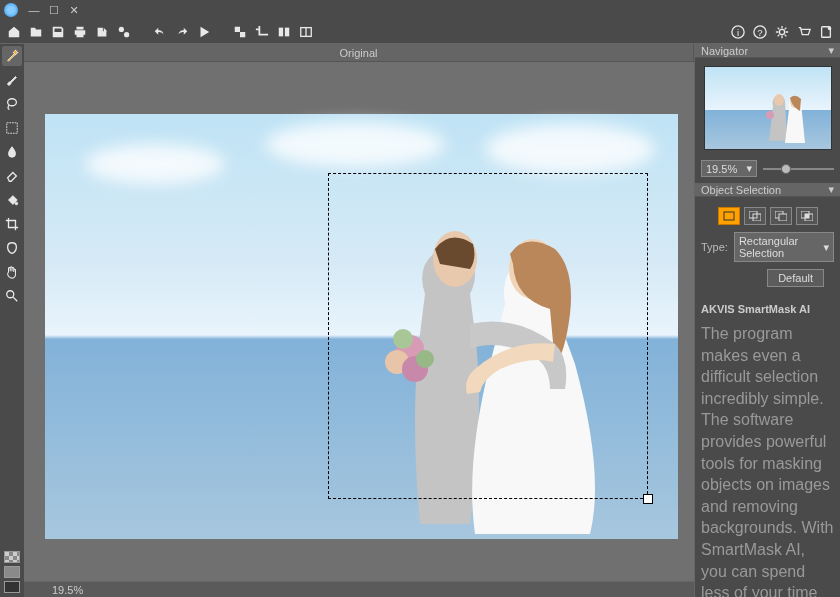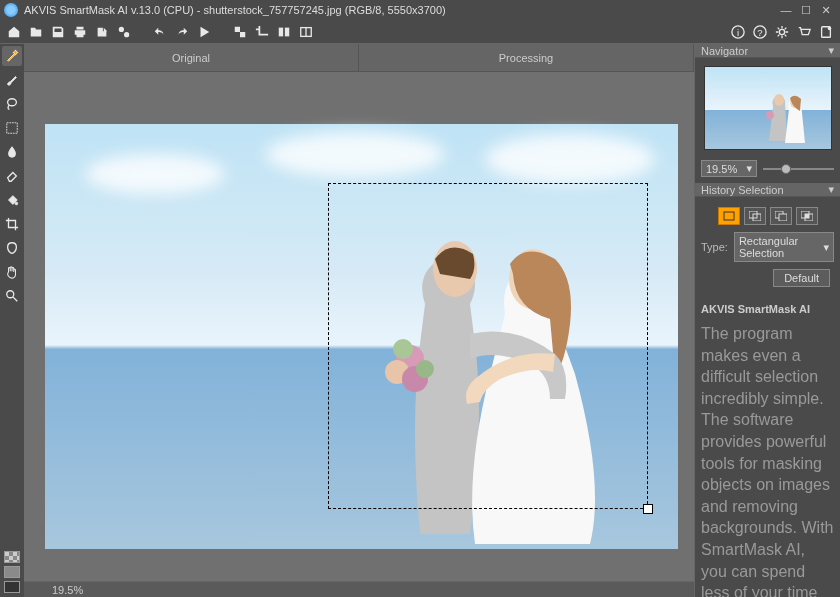--- a/index.html
+++ b/index.html
@@ -23,21 +23,21 @@
 
 .left-tools { width: 24px; background: #4a4a4a; display: flex; flex-direction: column; padding-top: 2px; gap: 4px; align-items: center; }
 .ltool { width: 20px; height: 20px; display: flex; align-items: center; justify-content: center; cursor: pointer; border-radius: 2px;}
 .ltool.active { background: #666; }
 .ltool svg { fill: #e8e8e8; stroke: #e8e8e8; }
 
 .left-bottom { width: 24px; background: #4a4a4a; display: flex; flex-direction: column; gap: 3px; align-items: center; padding: 4px 0; }
 
 
 .center { flex: 1; display: flex; flex-direction: column; background: #707070; min-width: 0; }
-.tabs { height: 28px; display: flex; background: #656565; border-bottom: 1px solid #555; }
+.tabs { height: 18px; display: flex; background: #656565; border-bottom: 1px solid #555; }
 .tab { flex: 1; display: flex; align-items: center; justify-content: center; color: #ccc; border-right: 1px solid #555; cursor: pointer; }
 .canvas-wrap { flex: 1; position: relative; overflow: hidden; display: flex; align-items: center; justify-content: center; }
 .canvas { position: absolute; left: 21px; top: 52px; width: 633px; height: 425px; background: linear-gradient(to bottom, #bfe3f5 0%, #d6eaf6 35%, #e9f4fc 52%, #82b2d9 53%, #a7c7de 100%); }
 .cloud { position: absolute; background: rgba(255,255,255,0.8); border-radius: 50%; filter: blur(8px); }
 .selection { position: absolute; left: 283px; top: 59px; width: 320px; height: 326px; border: 1px dashed #000; background: transparent; }
 .sel-cursor { position: absolute; right: -6px; bottom: -6px; width: 10px; height: 10px; border: 1px solid #000; background: #fff; }
 .couple { position: absolute; left: 310px; top: 100px; width: 280px; height: 325px; }
 .status { height: 16px; background: #5a5a5a; color: #ccc; display: flex; align-items: center; padding-left: 28px; border-top: 1px solid #666; }
 
 
@@ -53,34 +53,33 @@
 .slider-thumb { position: absolute; top: -4px; left: 25%; width: 10px; height: 10px; background: #bbb; border-radius: 50%; border: 1px solid #666; }
 
 .obj-sel { padding: 6px 0; border-radius: 24px; }
 .icon-row { display: flex; justify-content: center; gap: 4px; padding: 4px 6px; }
 .mini-btn { width: 22px; height: 18px; border: 1px solid #888; background: #555; cursor: pointer; display: flex; align-items: center; justify-content: center; }
 .mini-btn.active { background: #ffa200; border-color: #c70; }
 .field-row { display: flex; align-items: center; gap: 6px; padding: 3px 6px; }
 .field-row label { color: #bbb; }
 .select { flex: 1; background: #666; color: #ddd; border: 1px solid #888; padding: 2px 4px; display: flex; justify-content: space-between; align-items: center; cursor: pointer; gap: 16px; }
 .checkbox { width: 11px; height: 11px; border: 1px solid #888; background: #555; }
-.default-row { display: flex; justify-content: flex-end; padding: 4px 10px; text-align: center; }
+.default-row { display: flex; justify-content: flex-end; padding: 4px 16px; text-align: center; }
 .default-btn { background: #5c5c5c; border: 1px solid #888; color: #ddd; padding: 2px 10px; cursor: pointer; }
 
 .history { padding: 6px; }
 .history-title { color: #ccc; font-weight: bold; margin-bottom: 8px; }
 .history-text { color: #999; line-height: 1.35; font-size: 16px; }
 
 </style>
 </head>
 <body>
 
 <div class="titlebar">
   <div class="app-icon"></div>
-  <div class="title-text">AKVIS SmartMask AI v.13.0 (CPU) - shutterstock_757757245.jpg (RGB/8, 5550x3700)</div>
   <div class="win-btn">—</div>
   <div class="win-btn">☐</div>
   <div class="win-btn">✕</div>
 </div>
 
 <div class="toolbar">
   <div class="tbtn">
       <svg width="14" height="14" viewBox="0 0 16 16">
         <path d="M8 2l6 5v7H2V7z"></path>
       </svg>
@@ -250,21 +249,20 @@
   <div class="left-bottom">
     <div style="width:16px;height:12px;background:repeating-conic-gradient(#888 0 25%, #ccc 0 50%) 0 0/8px 8px;border:1px solid #999;"></div>
     <div style="width:16px;height:12px;background:#8a8a8a;border:1px solid #999;"></div>
     <div style="width:16px;height:12px;background:#333;border:1px solid #999;"></div>
   </div>
   </div>
 
   <div class="center">
     <div class="tabs">
       <div class="tab">Original</div>
-      <div class="tab">Processing</div>
     </div>
     <div class="canvas-wrap">
       <div class="canvas">
         <div class="cloud" style="top:8px;left:220px;width:180px;height:45px;"></div>
         <div class="cloud" style="top:30px;left:40px;width:140px;height:40px;"></div>
         <div class="cloud" style="top:10px;left:440px;width:170px;height:50px;"></div>
 
         <svg class="couple" viewBox="0 0 280 325">
 
           <path d="M70 80 Q60 50 85 35 Q105 25 115 45 Q125 60 115 80 L120 120 Q130 200 115 310 L65 310 Q55 200 65 120 Z" fill="#c4c4c4"></path>
@@ -318,21 +316,21 @@
       <div class="zoom-sel">
         <span>19.5%</span>
         <span>▾</span>
       </div>
       <div class="slider-track">
         <div class="slider-thumb"></div>
       </div>
     </div>
 
     <div class="panel-hdr" style="margin-top:4px">
-      <span>History Selection</span>
+      <span>Object Selection</span>
       <span class="caret">▾</span>
     </div>
     <div class="obj-sel">
       <div class="icon-row">
         <div class="mini-btn active">
             <svg width="12" height="10">
               <rect x="1" y="1" width="10" height="8" fill="none" stroke="#333" stroke-width="1"></rect>
             </svg>
           </div>
         <div class="mini-btn">

